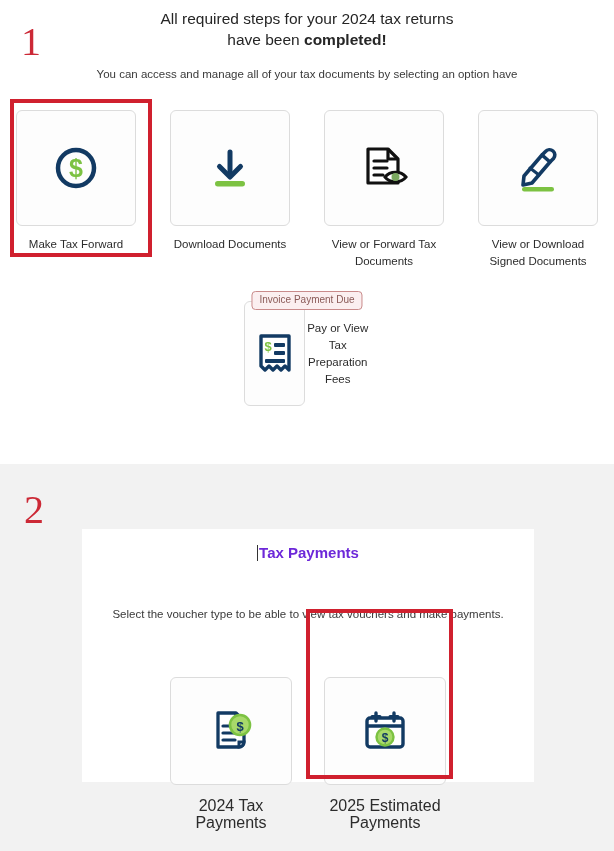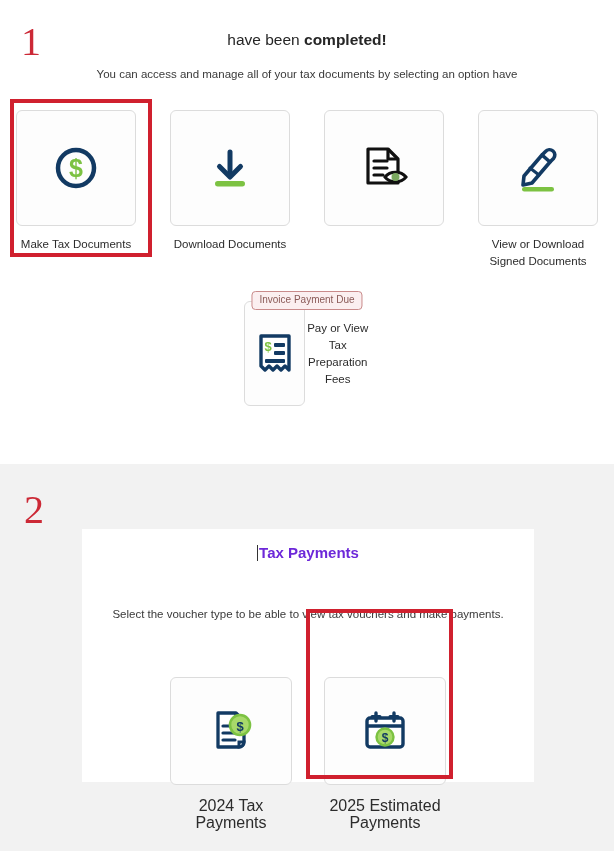--- a/index.html
+++ b/index.html
@@ -227,38 +227,38 @@
   #annot-2025-estimated    { left: 306px; top: 609px; width: 147px; height: 170px; }
 
   svg { display: block; }
 </style>
 </head>
 <body>
 
 <div class="section-top">
 
   <div class="headline">
-    <br>
+    <span>All required steps for your 2024 tax returns</span><br>
     <span>have been </span><b>completed!</b>
   </div>
 
   <div class="subline">You can access and manage all of your tax documents by selecting an option have</div>
 
   <div class="card-row">
 
     <div class="tile">
       <div class="tile-box">
         <span>
           <svg width="52" height="52" viewBox="0 0 52 52">
             <circle cx="26" cy="26" r="18" fill="none" stroke="#123a63" stroke-width="4.5"></circle>
             <text x="26" y="35" text-anchor="middle" font-family="Liberation Sans, sans-serif" font-size="25" font-weight="700" fill="#7cc242">$</text>
           </svg>
         </span>
       </div>
-      <div class="tile-label">Make Tax Documents</div>
+      <div class="tile-label">Make Tax Forward</div>
     </div>
 
     <div class="tile">
       <div class="tile-box">
         <span>
           <svg width="52" height="52" viewBox="0 0 52 52">
             <path d="M26 10 V32" stroke="#123a63" stroke-width="5" stroke-linecap="round" fill="none"></path>
             <path d="M15.5 24.5 L26 35 L36.5 24.5" stroke="#123a63" stroke-width="5" stroke-linecap="round" stroke-linejoin="round" fill="none"></path>
             <rect x="11" y="39" width="30" height="5.5" rx="2.75" fill="#7cc242"></rect>
           </svg>
@@ -272,20 +272,21 @@
         <span>
           <svg width="54" height="54" viewBox="0 0 54 54">
             <path d="M11 8 H31 L41 18 V42 H11 Z" fill="#ffffff" stroke="#111111" stroke-width="3.2" stroke-linejoin="round"></path>
             <path d="M31 8 V18 H41" fill="none" stroke="#111111" stroke-width="3.2" stroke-linejoin="round"></path>
             <path d="M17 20 H30 M17 27 H30 M17 34 H26" stroke="#111111" stroke-width="3.2" stroke-linecap="round"></path>
             <path d="M28 36 C33 29.5 44 29.5 49 36 C44 42.5 33 42.5 28 36 Z" fill="#ffffff" stroke="#111111" stroke-width="3"></path>
             <circle cx="38.5" cy="36" r="4" fill="#7aa85f"></circle>
           </svg>
         </span>
       </div>
+      <div class="tile-label">View or Forward Tax Documents</div>
     </div>
 
     <div class="tile">
       <div class="tile-box">
         <span>
           <svg width="52" height="52" viewBox="0 0 52 52">
             <path d="M12 34 L30 13 L38 20 L20 41 L11 43 Z" fill="none" stroke="#123a63" stroke-width="3.6" stroke-linejoin="round"></path>
             <path d="M30 13 L33.5 9.5 A5 5 0 0 1 41.5 16.5 L38 20" fill="none" stroke="#123a63" stroke-width="3.6" stroke-linejoin="round"></path>
             <path d="M18 26 L27 33" stroke="#123a63" stroke-width="3" stroke-linecap="round"></path>
             <rect x="10" y="45" width="32" height="4.5" rx="2.2" fill="#7cc242"></rect>

